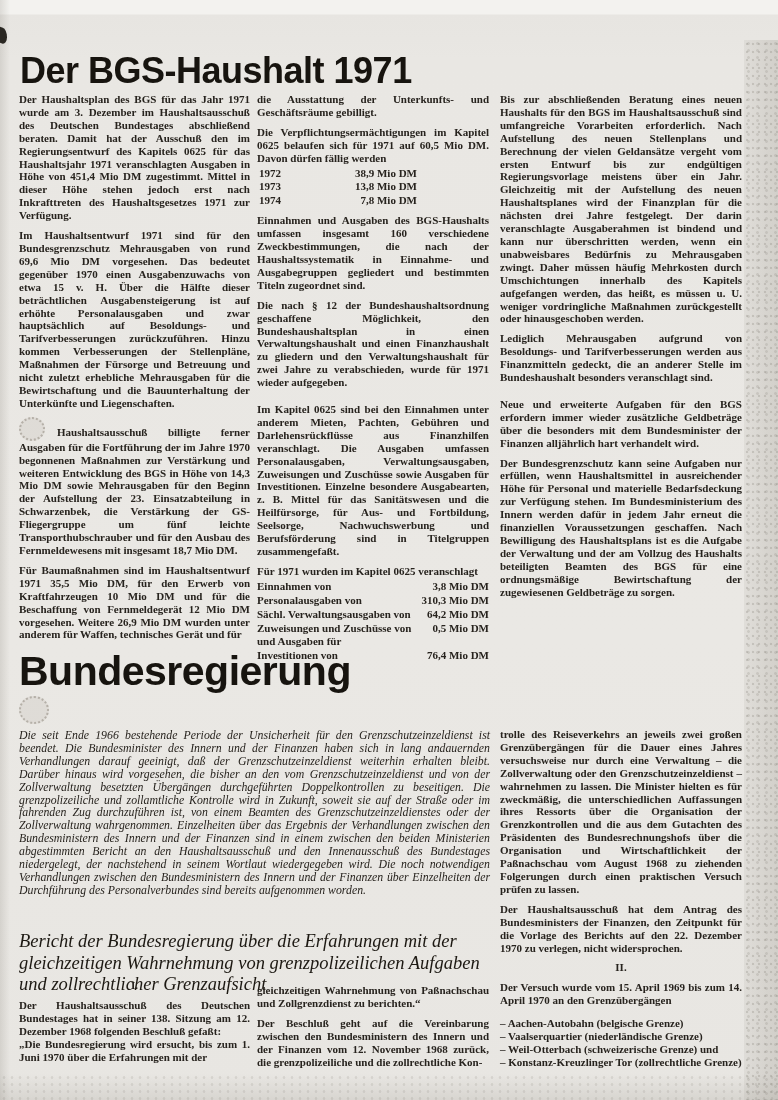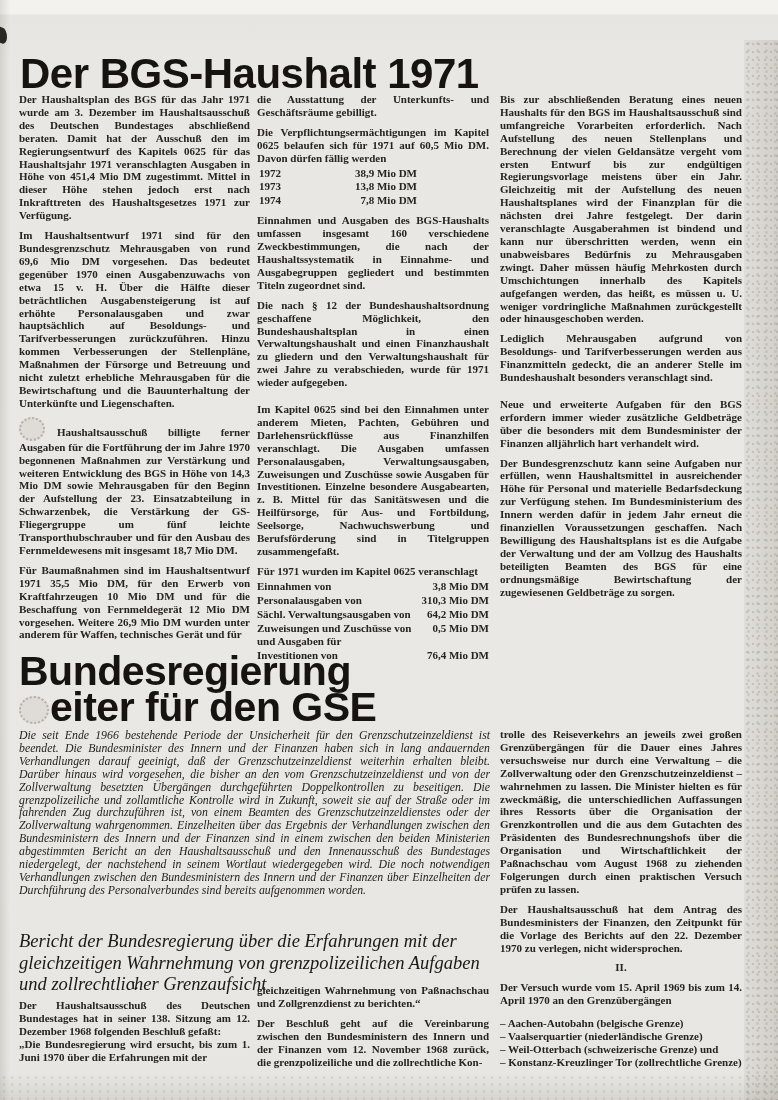--- a/index.html
+++ b/index.html
@@ -33,21 +33,21 @@
     background:#2a2722;border-radius:0 60% 70% 0/0 50% 50% 0;
     transform:skewY(18deg);
   }
   .left-shade{position:absolute;left:0;top:0;width:10px;height:1100px;
     background:linear-gradient(90deg, rgba(120,115,105,.18), transparent);}
   
   .headline{
     position:absolute;font-family:"Liberation Sans",sans-serif;font-weight:700;
     color:#17140f;letter-spacing:-0.5px;margin:0;
   }
-  .h1a{left:20px;top:50px;font-size:42px;}
+  .h1a{left:20px;top:50px;font-size:36px;}
   .h2a{left:19px;top:653px;font-size:41px;line-height:36px;}
   .blob{
     display:inline-block;width:22px;height:20px;border-radius:50%;
     border:2px dotted #b5b0a8;background:rgba(190,185,176,.25);
     vertical-align:-5px;margin-right:12px;
   }
   .blob.head{width:26px;height:24px;vertical-align:-3px;margin-right:1px;}
   
   .col{position:absolute;font-size:11px;line-height:12.9px;text-align:justify;font-weight:bold;}
   .col p{margin:0 0 7px 0;hyphens:auto;-webkit-hyphens:auto;}
@@ -147,21 +147,21 @@
   </div>
 
   <div class="col c3a">
     <p>Bis zur abschließenden Beratung eines neuen Haushalts für den BGS im Haushaltsausschuß sind umfangreiche Vorarbeiten erforderlich. Nach Aufstellung des neuen Stellenplans und Berechnung der vielen Geldansätze vergeht vom ersten Entwurf bis zur endgültigen Regierungsvorlage meistens über ein Jahr. Gleichzeitig mit der Aufstellung des neuen Haushaltsplanes wird der Finanzplan für die nächsten drei Jahre festgelegt. Der darin veranschlagte Ausgaberahmen ist bindend und kann nur überschritten werden, wenn ein unabweisbares Bedürfnis zu Mehrausgaben zwingt. Daher müssen häufig Mehrkosten durch Umschichtungen innerhalb des Kapitels aufgefangen werden, das heißt, es müssen u. U. weniger vordringliche Maßnahmen zurückgestellt oder hinausgeschoben werden.</p>
     <p style="margin-bottom:14px">Lediglich Mehrausgaben aufgrund von Besoldungs- und Tarifverbesserungen werden aus Finanzmitteln gedeckt, die an anderer Stelle im Bundeshaushalt besonders veranschlagt sind.</p>
     <p>Neue und erweiterte Aufgaben für den BGS erfordern immer wieder zusätzliche Geldbeträge über die besonders mit dem Bundesminister der Finanzen alljährlich hart verhandelt wird.</p>
     <p>Der Bundesgrenzschutz kann seine Aufgaben nur erfüllen, wenn Haushaltsmittel in ausreichender Höhe für Personal und materielle Bedarfsdeckung zur Verfügung stehen. Im Bundesministerium des Innern werden dafür in jedem Jahr erneut die finanziellen Voraussetzungen geschaffen. Nach Bewilligung des Haushaltsplans ist es die Aufgabe der Verwaltung und der am Vollzug des Haushalts beteiligten Beamten des BGS für eine ordnungsmäßige Bewirtschaftung der zugewiesenen Geldbeträge zu sorgen.</p>
   </div>
 
   <h1 class="headline h2a"><span>Bundesregierung</span><br>
-    <span class="blob head"></span><span>eiter für den GSE</span>
+    <span class="blob head"></span>
   </h1>
 
   <div class="lede">Die seit Ende 1966 bestehende Periode der Unsicherheit für den Grenzschutzeinzeldienst ist beendet. Die Bundesminister des Innern und der Finanzen haben sich in lang andauernden Verhandlungen darauf geeinigt, daß der Grenzschutzeinzeldienst weiterhin erhalten bleibt. Darüber hinaus wird vorgesehen, die bisher an den vom Grenzschutzeinzeldienst und von der Zollverwaltung besetzten Übergängen durchgeführten Doppelkontrollen zu beseitigen. Die grenzpolizeiliche und zollamtliche Kontrolle wird in Zukunft, soweit sie auf der Straße oder im fahrenden Zug durchzuführen ist, von einem Beamten des Grenzschutzeinzeldienstes oder der Zollverwaltung wahrgenommen. Einzelheiten über das Ergebnis der Verhandlungen zwischen den Bundesministern des Innern und der Finanzen sind in einem zwischen den beiden Ministerien abgestimmten Bericht an den Haushaltsausschuß und den Innenausschuß des Bundestages niedergelegt, der nachstehend in seinem Wortlaut wiedergegeben wird. Die noch notwendigen Verhandlungen zwischen den Bundesministern des Innern und der Finanzen über Einzelheiten der Durchführung des Personalverbundes sind bereits aufgenommen worden.</div>
 
   <h2 class="subhead">Bericht der Bundesregierung über die Erfahrungen mit der gleichzeitigen Wahrnehmung von grenzpolizeilichen Aufgaben und zollrechtlicher Grenzaufsicht</h2>
 
   <div class="col c1b">
     <p class="section-num">I.</p>
     <p style="margin-bottom:0">Der Haushaltsausschuß des Deutschen Bundestages hat in seiner 138. Sitzung am 12. Dezember 1968 folgenden Beschluß gefaßt:</p>
     <p>„Die Bundesregierung wird ersucht, bis zum 1. Juni 1970 über die Erfahrungen mit der</p>

